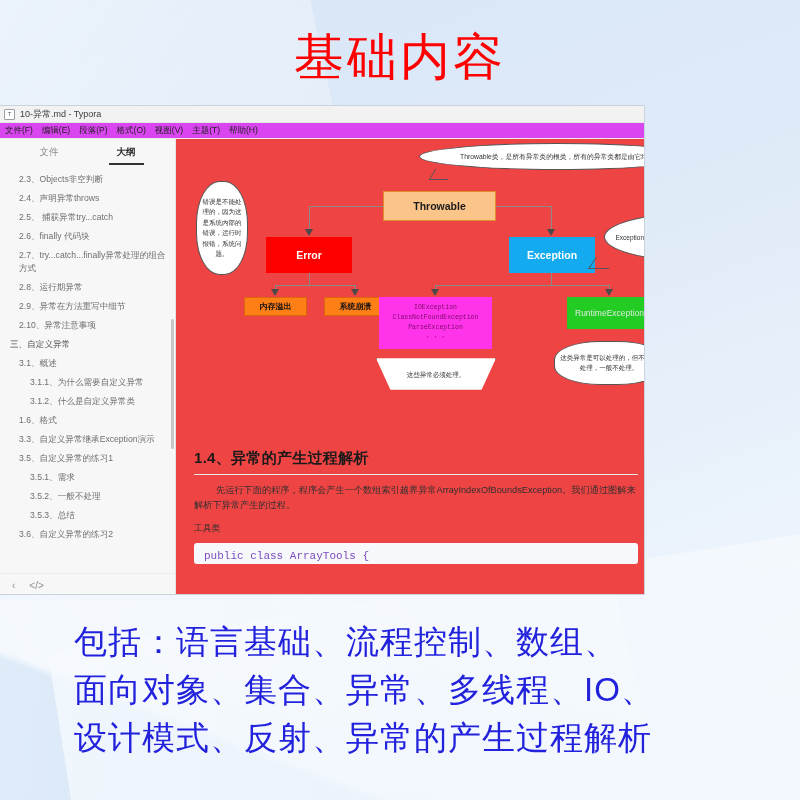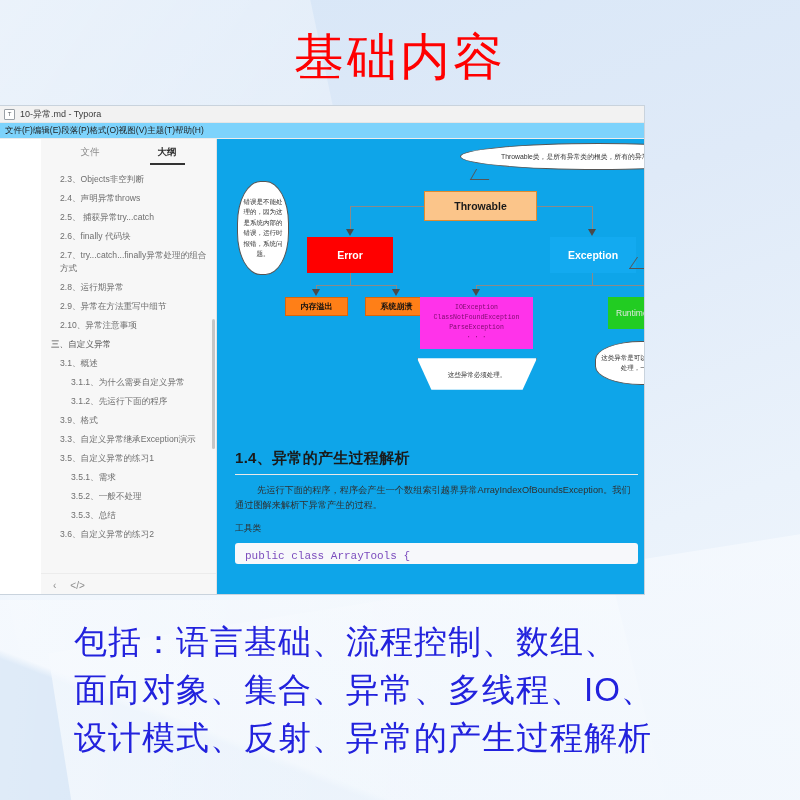--- a/index.html
+++ b/index.html
@@ -36,45 +36,45 @@
     position:absolute;left:0;top:106px;width:644px;height:488px;
     background:#ffffff;overflow:hidden;
     box-shadow:0 0 0 1px #c9d3dd;
   }
   .tp-titlebar{height:16px;background:#f2f2f2;display:flex;align-items:center;
     padding:0 4px;border-bottom:1px solid #e6e6e6;}
   .tp-appicon{width:9px;height:9px;border:1px solid #9aa0a6;border-radius:1px;
     font-size:6px;line-height:9px;text-align:center;color:#5f6368;margin-right:5px;
     background:#fff;}
   .tp-title{font-size:9px;color:#3c3c3c;white-space:nowrap;}
-  .tp-menubar{height:15px;background:#7dd3fc;display:flex;align-items:center;
-    padding:0 5px;border-bottom:1px solid #ececec;}
+  .tp-menubar{height:15px;background:#d946ef;display:flex;align-items:center;
+    gap:9px;padding:0 5px;border-bottom:1px solid #ececec;}
   .tp-menu{font-size:8.5px;color:#1f1f1f;white-space:nowrap;cursor:default;}
 
-  .tp-body{display:flex;height:457px;padding-left:41px;}
+  .tp-body{display:flex;height:457px;}
   .tp-sidebar{width:175px;background:#f7f7f7;border-right:1px solid #e3e3e3;
     position:relative;display:flex;flex-direction:column;}
   .tp-tabs{display:flex;height:30px;align-items:center;justify-content:center;gap:58px;flex:0 0 auto;}
   .tp-tab{font-size:9.5px;color:#8a8a8a;position:relative;padding-bottom:4px;cursor:pointer;}
   .tp-tab.active{color:#2b2b2b;font-weight:bold;}
   .tp-tab.active:after{content:"";position:absolute;left:-8px;right:-8px;bottom:-2px;
     height:2px;background:#333;}
   .tp-outline{flex:1;overflow:hidden;padding:4px 8px 0 8px;position:relative;}
   .ol-item{font-size:8.6px;line-height:13px;color:#6f6f6f;margin:0 0 6px 0;
     word-break:break-all;}
   .ol-item.lv1{padding-left:2px;color:#555;}
   .ol-item.lv2{padding-left:11px;}
   .ol-item.lv3{padding-left:22px;}
   .tp-scroll{position:absolute;right:1px;top:150px;width:3px;height:130px;
     background:#c6c6c6;border-radius:2px;}
   .tp-sidebar-foot{height:22px;display:flex;align-items:center;gap:14px;padding-left:12px;
     border-top:1px solid #ececec;color:#8d8d8d;font-size:10px;flex:0 0 auto;}
   .tp-sidebar-foot span{cursor:pointer;}
 
-  .tp-main{flex:1;background:#0ea5e9;position:relative;overflow:hidden;}
+  .tp-main{flex:1;background:#ef4444;position:relative;overflow:hidden;}
   .diagram{position:absolute;left:8px;top:6px;width:610px;height:300px;}
 
   .dbox{position:absolute;display:flex;align-items:center;justify-content:center;
     text-align:center;font-weight:bold;box-sizing:border-box;}
   .dbox.throwable{left:199px;top:46px;width:113px;height:30px;background:#fbc58a;
     border:1px solid #e08b2e;color:#1a1a1a;font-size:10.5px;}
   .dbox.error{left:82px;top:92px;width:86px;height:36px;background:#ff0000;
     color:#fff;font-size:10.5px;}
   .dbox.exception{left:325px;top:92px;width:86px;height:36px;background:#13aaf0;
     color:#fff;font-size:10.5px;}
@@ -163,22 +163,22 @@
             <div class="ol-item lv2">2.4、声明异常throws</div>
             <div class="ol-item lv2">2.5、 捕获异常try...catch</div>
             <div class="ol-item lv2">2.6、finally 代码块</div>
             <div class="ol-item lv2">2.7、try...catch...finally异常处理的组合方式</div>
             <div class="ol-item lv2">2.8、运行期异常</div>
             <div class="ol-item lv2">2.9、异常在方法重写中细节</div>
             <div class="ol-item lv2">2.10、异常注意事项</div>
             <div class="ol-item lv1">三、自定义异常</div>
             <div class="ol-item lv2">3.1、概述</div>
             <div class="ol-item lv3">3.1.1、为什么需要自定义异常</div>
-            <div class="ol-item lv3">3.1.2、先运行下面的程序</div>
-            <div class="ol-item lv2">3.9、格式</div>
+            <div class="ol-item lv3">3.1.2、什么是自定义异常类</div>
+            <div class="ol-item lv2">1.6、格式</div>
             <div class="ol-item lv2">3.3、自定义异常继承Exception演示</div>
             <div class="ol-item lv2">3.5、自定义异常的练习1</div>
             <div class="ol-item lv3">3.5.1、需求</div>
             <div class="ol-item lv3">3.5.2、一般不处理</div>
             <div class="ol-item lv3">3.5.3、总结</div>
             <div class="ol-item lv2">3.6、自定义异常的练习2</div>
             <div class="tp-scroll"></div>
         </div>
         <div class="tp-sidebar-foot">
           <span>‹</span>

